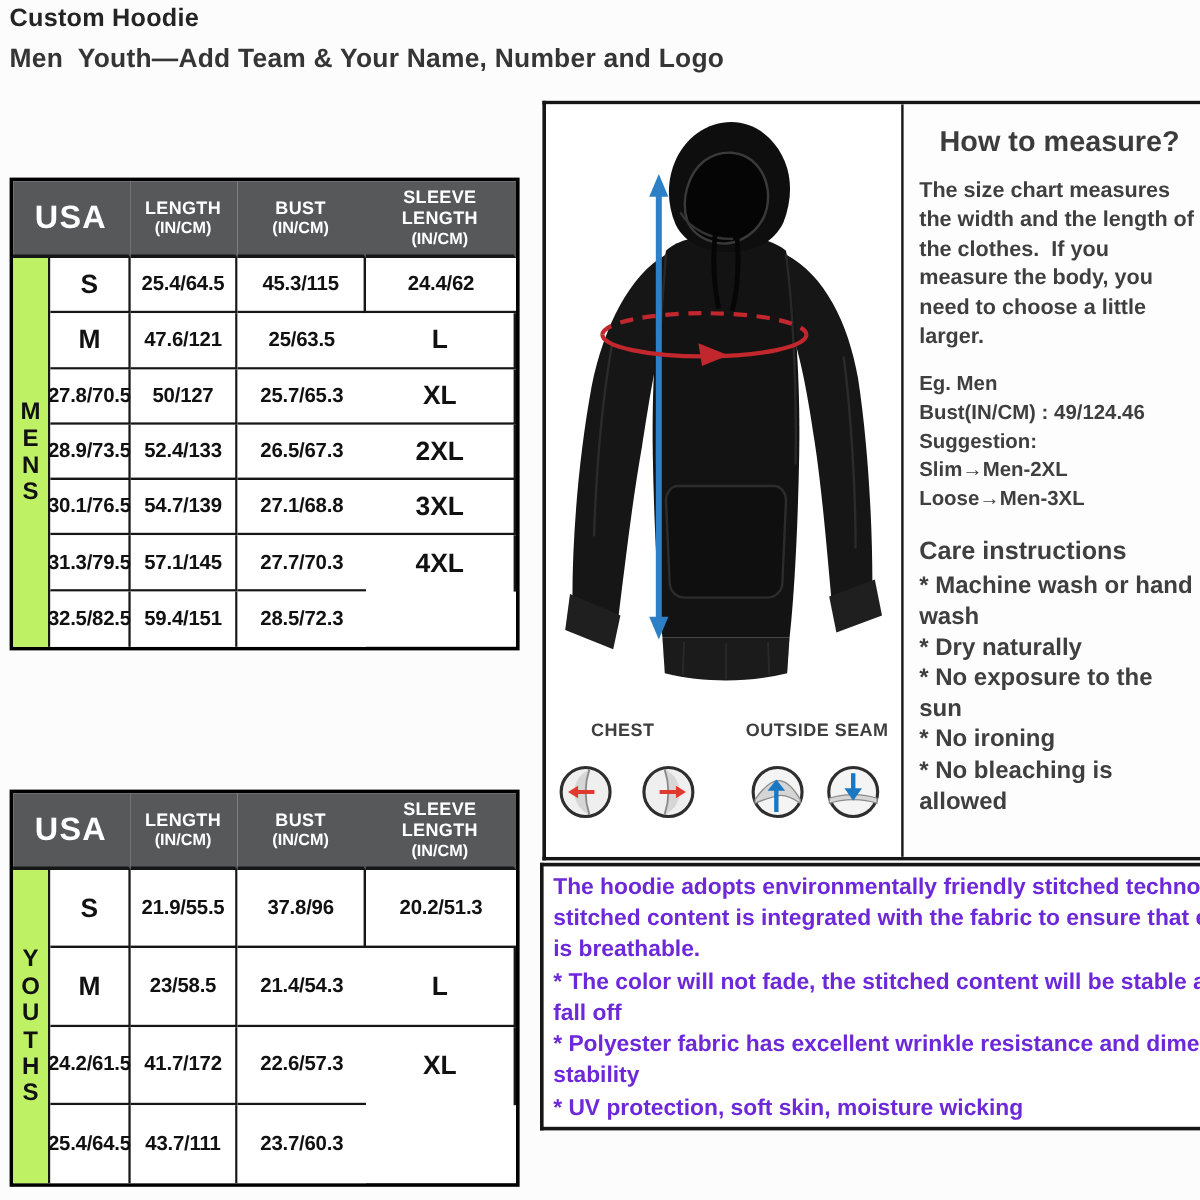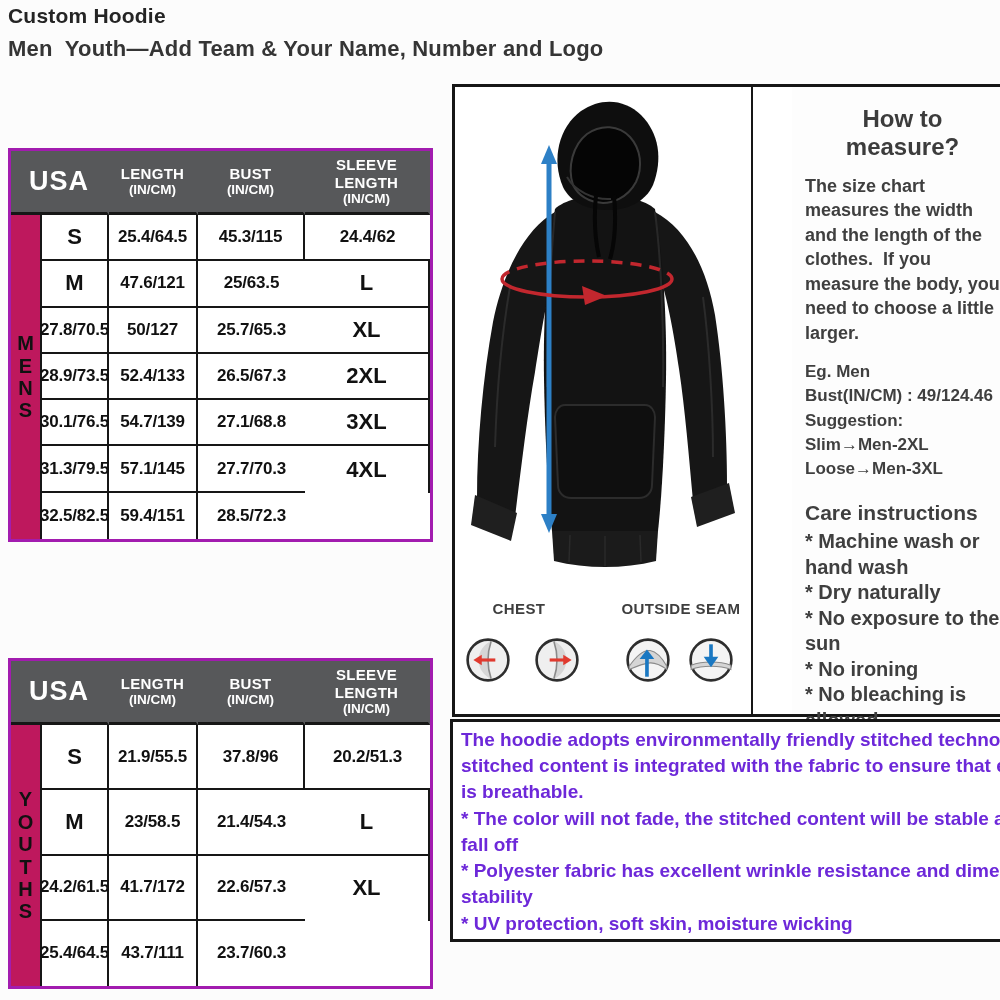--- a/index.html
+++ b/index.html
@@ -14,50 +14,50 @@
   .abs { position:absolute; }
 
   
   #page-title   { left:8px;  top:4px;  font-size:21px; font-weight:700; color:#242424; letter-spacing:.2px; }
   #page-subtitle{ left:8px;  top:36px; font-size:22px; font-weight:700; color:#353535; white-space:pre; letter-spacing:.2px; }
 
   
   .size-table {
     position:absolute; display:grid;
     grid-template-columns: 31px 67px 89px 107px 1fr;
-    border:3px solid #a21caf; background:#fff;
+    border:3px solid #000000; background:#fff;
   }
   #mens-table   { left:8px; top:148px; width:425px; height:394px; grid-template-rows:64px repeat(7,1fr); }
   #youths-table { left:8px; top:658px; width:425px; height:331px; grid-template-rows:64px repeat(4,1fr); }
 
   .th {
     background:#57585a; color:#fff; display:flex; flex-direction:column;
     align-items:center; justify-content:center; border-bottom:3px solid #161616;
     text-align:center; line-height:1.15; border-right:2px solid transparent;
   }
   .th-usa { font-size:27px; font-weight:700; letter-spacing:1px; }
   .th-main { font-size:15px; font-weight:700; letter-spacing:.3px; }
   .th-sub  { font-size:13.5px; font-weight:700; }
 
-  .group-cell { display:flex; align-items:center; justify-content:center; border-right:2px solid #161616; background:#be185d; }
+  .group-cell { display:flex; align-items:center; justify-content:center; border-right:2px solid #161616; background:#bef264; }
   .vlabel { font-weight:700; font-size:20px; width:1.1em; word-break:break-all; text-align:center; line-height:1.12; color:#111; }
 
   .cell { display:flex; align-items:center; justify-content:center;
           border-right:2px solid #161616; border-bottom:2px solid #161616;
           font-weight:700; color:#111; background:#fff; }
   .cell.size { font-size:22px; }
   .cell.val  { font-size:17px; letter-spacing:-0.2px; }
   .no-br { border-right:none; }
   .no-bb { border-bottom:none; }
 
   
   #measure-box { left:452px; top:84px; width:548px; height:633px;
                  border:3px solid #161616; border-right:none; display:flex; background:#fff; }
   #hoodie-pane { width:298px; border-right:2px solid #161616; position:relative; background:#fff; }
-  #howto-pane  { flex:1; padding:10px 0 0 13px; color:#3f3f3f; font-weight:700; background:#fdfdfd;margin-left:39px; }
+  #howto-pane  { flex:1; padding:10px 0 0 13px; color:#3f3f3f; font-weight:700; background:#fdfdfd; }
 
   .htm-title { font-size:24px; text-align:center; margin:8px 0 13px; color:#3c3c3c; }
   .htm-body  { font-size:18px; line-height:1.36; white-space:pre-wrap; }
   .example   { margin-top:15px; font-size:17px; line-height:1.42; }
   .care      { margin-top:20px; }
   .care-title{ font-size:21px; margin-bottom:4px; }
   .care-item { font-size:20px; line-height:1.28; }
 
   .diagram-label { position:absolute; top:513px; font-size:15px; font-weight:700;
                    color:#3e3e3e; text-align:center; letter-spacing:.4px; }

